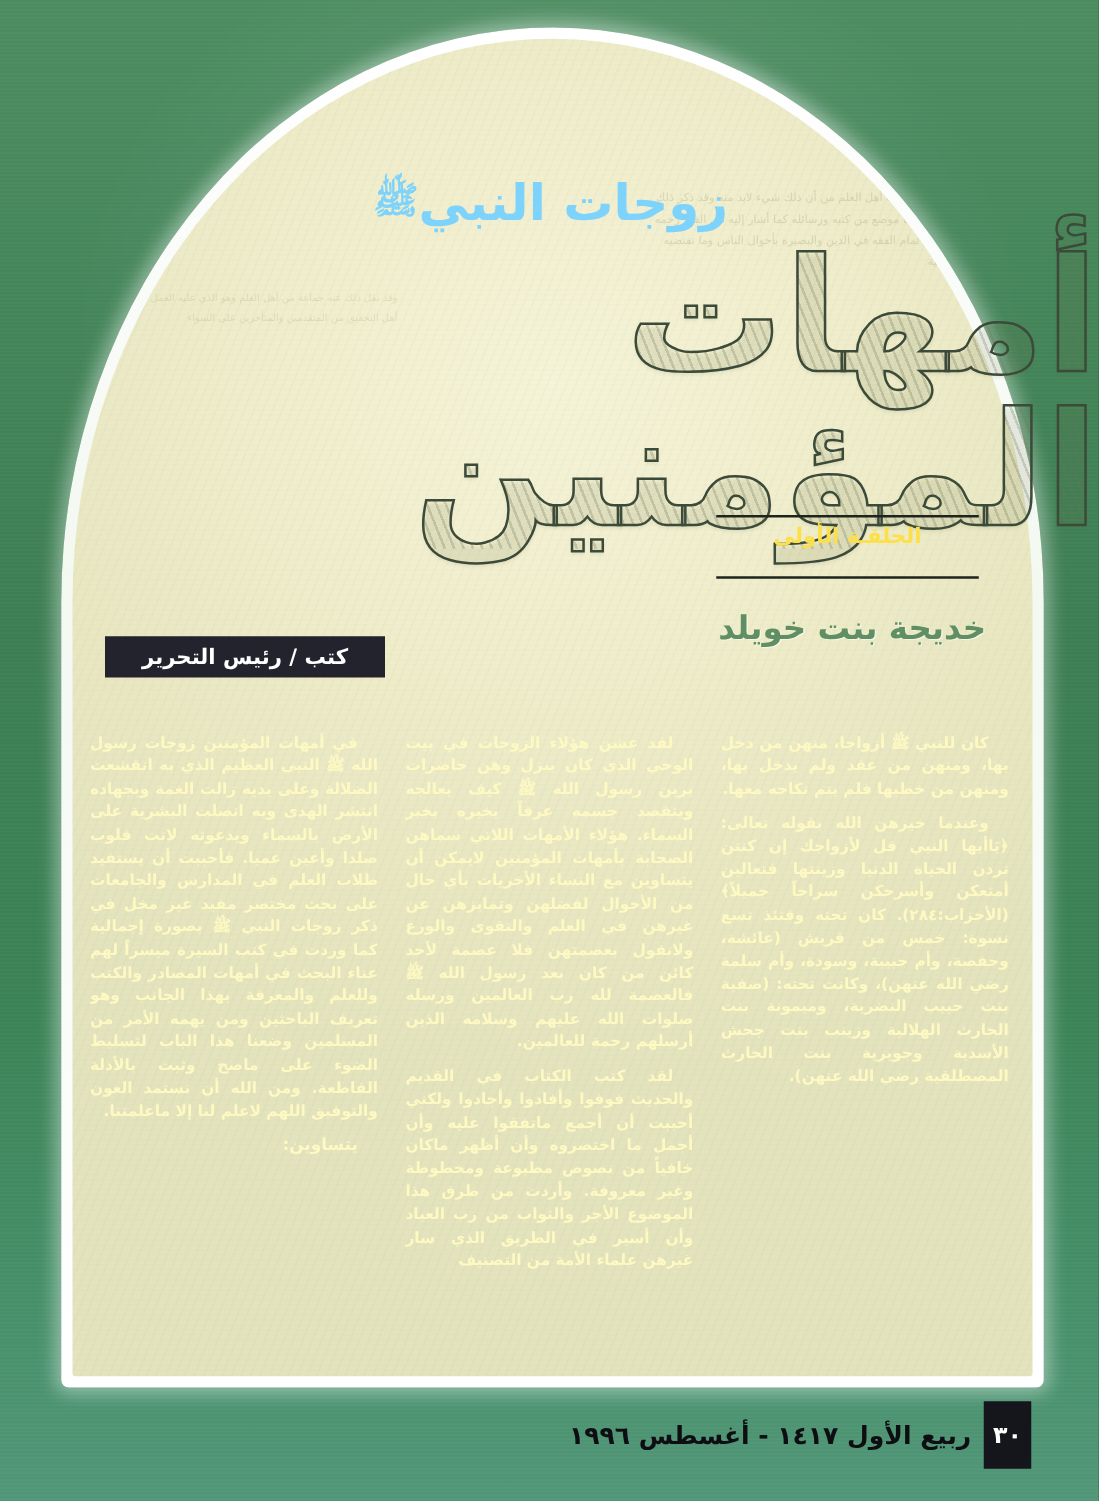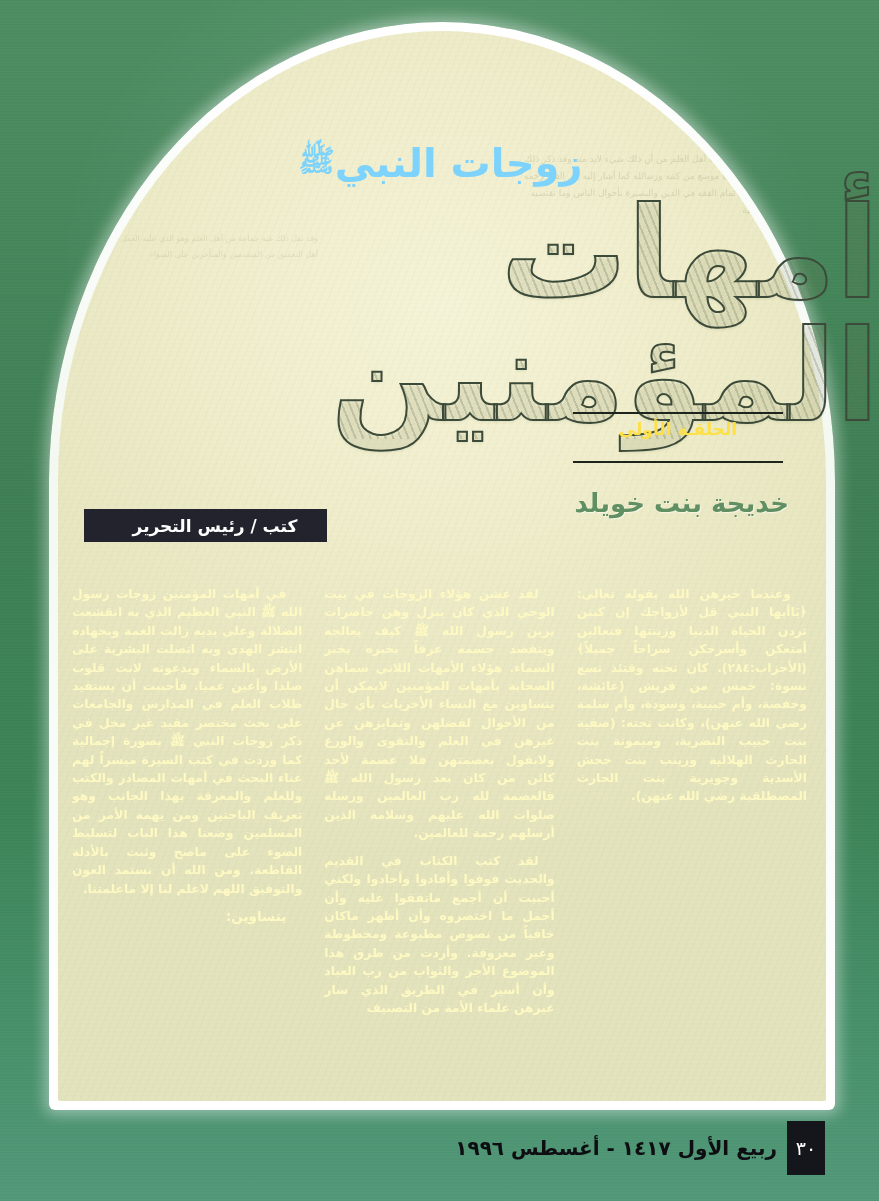--- a/index.html
+++ b/index.html
@@ -175,21 +175,20 @@
     height: 33px;
     background: #23232e;
     color: #ffffff;
     font-size: 17px;
     font-weight: 700;
     display:flex;
     align-items:center;
     justify-content:center;
     direction: rtl;
     letter-spacing: 0.2px;
-    padding-left: 19px;
   }
 
   
   .body-cols{
     position:absolute;
     left: 72px;
     right: 72px;
     top: 585px;
     height: 520px;
     display:flex;
@@ -229,21 +228,21 @@
     align-items:center;
     direction: rtl;
     gap: 10px;
   }
   .pagenum{
     width: 38px;
     height: 54px;
     background:#15151c;
     color:#ffffff;
     font-size: 19px;
-    font-weight:400;
+    font-weight:700;
     display:flex;
     align-items:center;
     justify-content:center;
   }
   .issue{
     font-size: 20px;
     font-weight: 700;
     color:#0d0d12;
     white-space: nowrap;
   }
@@ -270,20 +269,21 @@
 
 <div class="episode">الحلقـة الأولى</div>
 
 <div class="headline">خديجة بنت خويلد</div>
 
 <div class="byline">كتب / رئيس التحرير</div>
 
 <div class="body-cols">
 
   <div class="col">
+    <p>كان للنبي ﷺ أزواجا، منهن من دخل بها، ومنهن من عقد ولم يدخل بها، ومنهن من خطبها فلم يتم نكاحه معها.</p>
     <p>وعندما خيرهن الله بقوله تعالى: ﴿يَاأيها النبي قل لأزواجك إن كنتن تردن الحياة الدنيا وزينتها فتعالين أمتعكن وأسرحكن سراحاً جميلاً﴾ (الأحزاب:٢٨٤). كان تحته وقتئذ تسع نسوة: خمس من قريش (عائشة، وحفصة، وأم حبيبة، وسودة، وأم سلمة رضي الله عنهن)، وكانت تحته: (صفية بنت حبيب النضرية، وميمونة بنت الحارث الهلالية وزينب بنت جحش الأسدية وجويرية بنت الحارث المصطلقية رضي الله عنهن).</p>
   </div>
 
   <div class="col">
     <p>لقد عشن هؤلاء الزوجات في بيت الوحي الذي كان ينزل وهن حاضرات يرين رسول الله ﷺ كيف يعالجه ويتفصد جسمه عرقاً يخبره بخبر السماء. هؤلاء الأمهات اللاتي سماهن الصحابة بأمهات المؤمنين لايمكن أن يتساوين مع النساء الأخريات بأي حال من الأحوال لفضلهن وتمايزهن عن غيرهن في العلم والتقوى والورع ولانقول بعصمتهن فلا عصمة لأحد كائن من كان بعد رسول الله ﷺ فالعصمة لله رب العالمين ورسله صلوات الله عليهم وسلامه الذين أرسلهم رحمة للعالمين.</p>
     <p>لقد كتب الكتاب في القديم والحديث فوفوا وأفادوا وأجادوا ولكني أحببت أن أجمع ماتفقوا عليه وأن أجمل ما اختصروه وأن أظهر ماكان خافياً من نصوص مطبوعة ومخطوطة وغير معروفة. وأردت من طرق هذا الموضوع الأجر والثواب من رب العباد وأن أسير في الطريق الذي سار غيرهن علماء الأمة من التصنيف</p>
   </div>
 
   <div class="col">
     <p>في أمهات المؤمنين زوجات رسول الله ﷺ النبي العظيم الذي به انقشعت الضلالة وعلى يديه زالت الغمة وبجهاده انتشر الهدى وبه اتصلت البشرية على الأرض بالسماء ويدعوته لانت قلوب صلدا وأعين عميا. فأحببت أن يستفيد طلاب العلم في المدارس والجامعات على بحث مختصر مفيد غير مخل في ذكر زوجات النبي ﷺ بصورة إجمالية كما وردت في كتب السيرة ميسراً لهم عناء البحث في أمهات المصادر والكتب وللعلم والمعرفة بهذا الجانب وهو تعريف الباحثين ومن يهمه الأمر من المسلمين وضعنا هذا الباب لتسليط الضوء على ماصح وثبت بالأدلة القاطعة. ومن الله أن نستمد العون والتوفيق اللهم لاعلم لنا إلا ماعلمتنا.</p>

